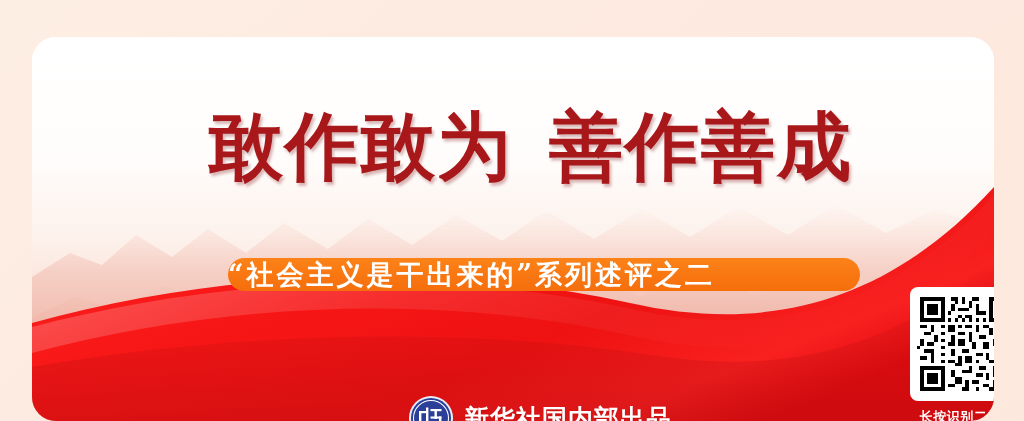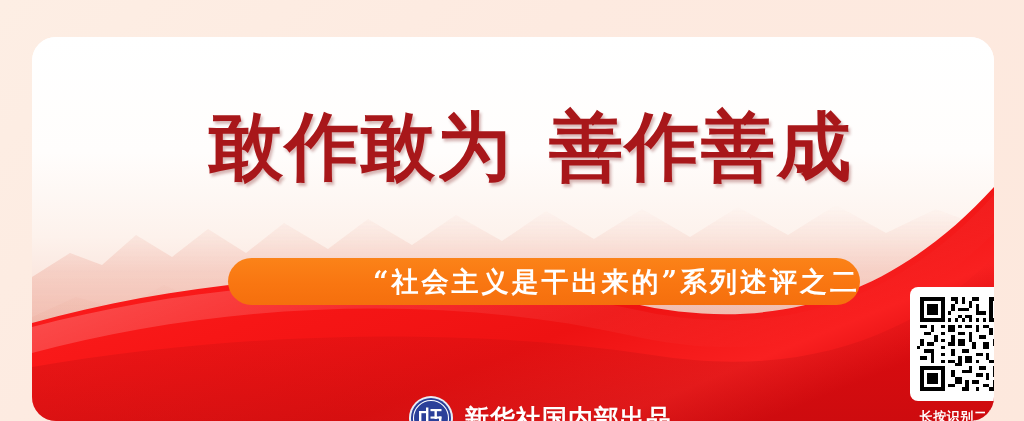--- a/index.html
+++ b/index.html
@@ -90,26 +90,26 @@
     padding-left: 36px;
   }
   .headline .gap { display: inline-block; width: 36px; }
 
   
   .subtitle-pill {
     position: absolute;
     left: 196px;
     top: 221px;
     width: 632px;
-    height: 47px;
+    height: 33px;
     border-radius: 24px;
     background: linear-gradient(180deg, #fb8318 0%, #f97611 55%, #f56f0d 100%);
     display: flex;
     align-items: center;
-    justify-content: flex-end;
+    justify-content: flex-start;
   }
   .subtitle-text {
     font-family: "DejaVu Serif", "Liberation Serif", serif;
     font-weight: 700;
     font-size: 27px;
     line-height: 1;
     letter-spacing: 3px;
     color: #ffffff;
     white-space: nowrap;
   }

